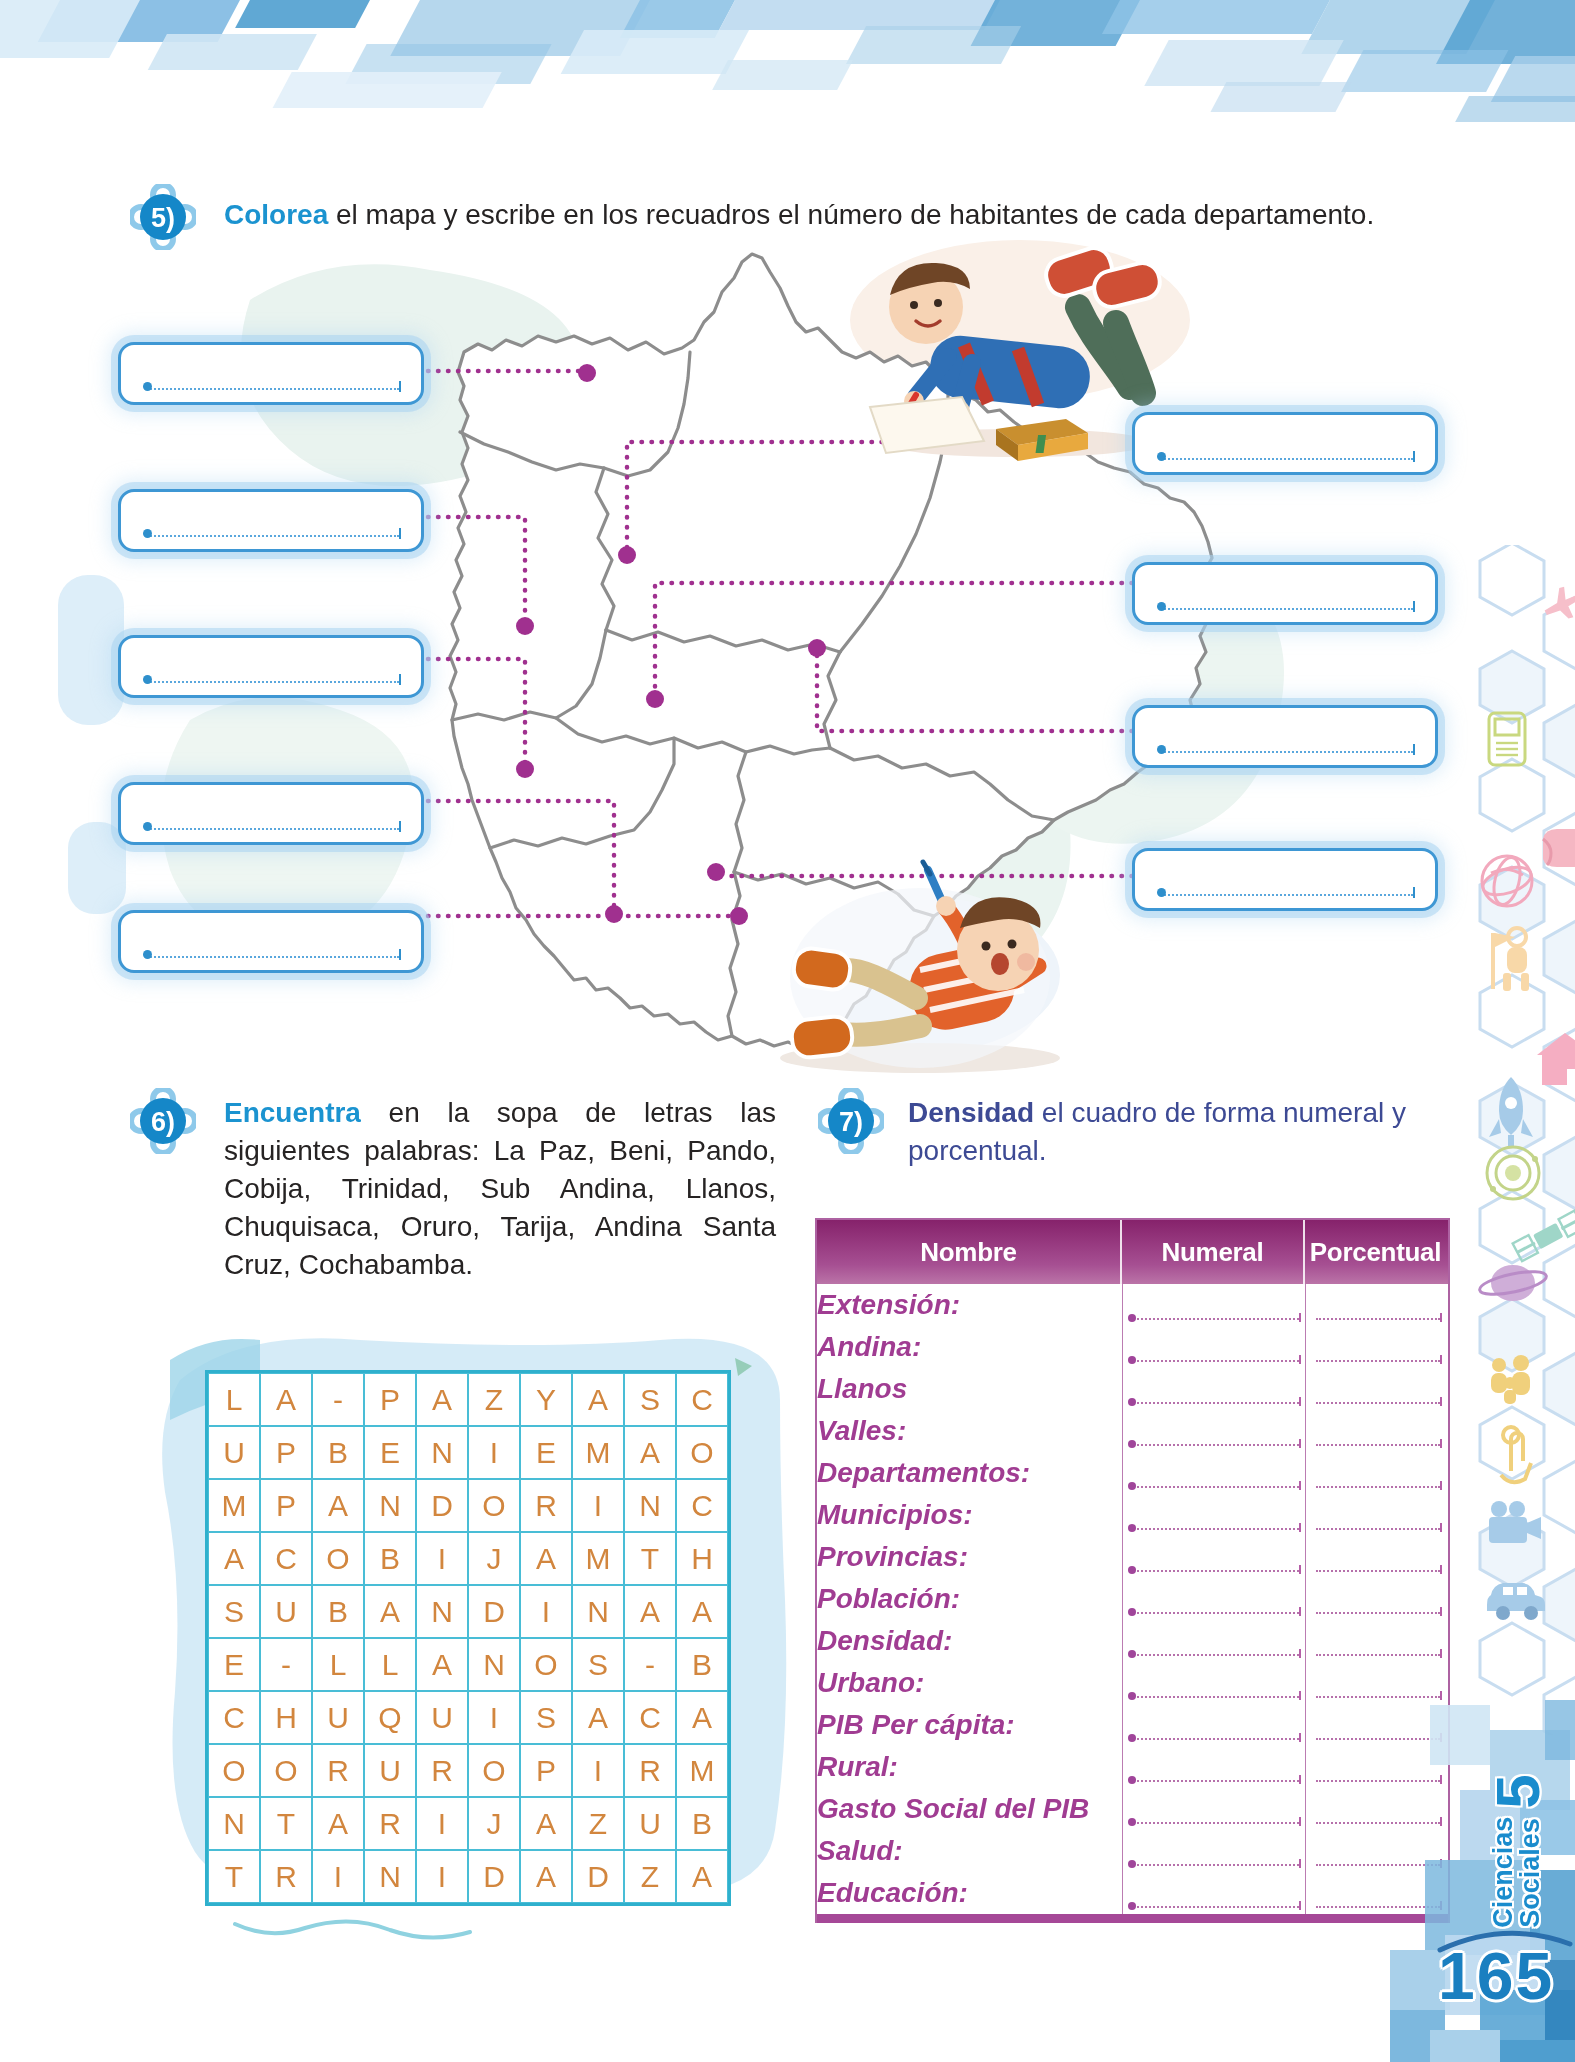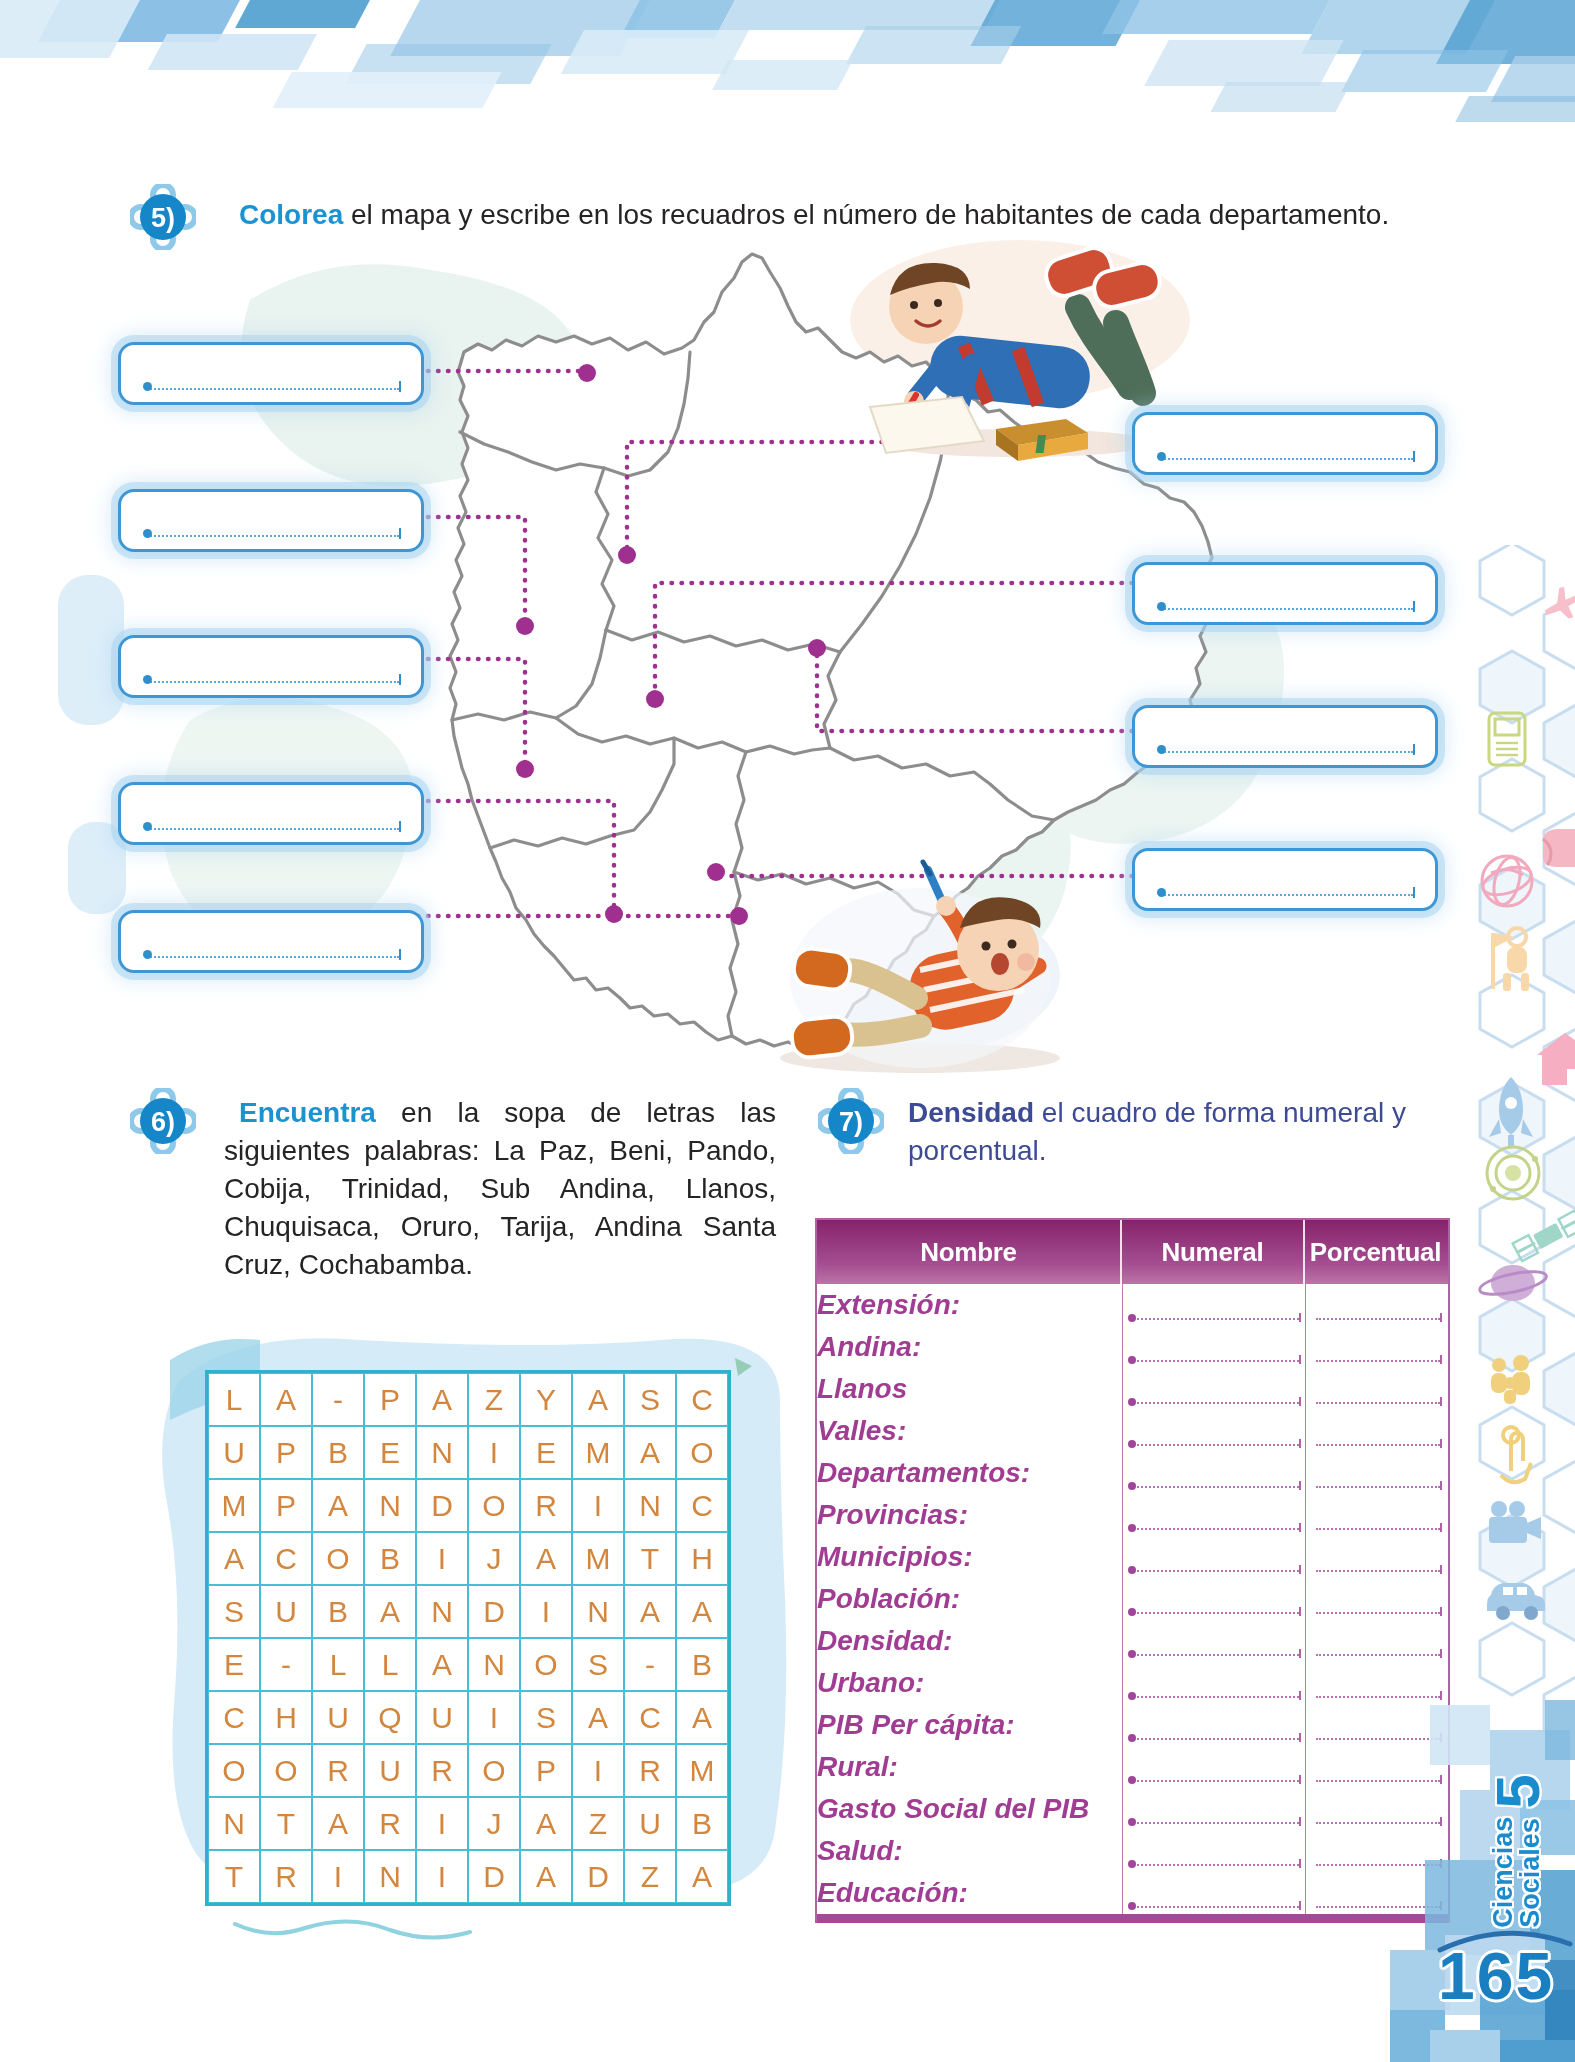--- a/index.html
+++ b/index.html
@@ -7,21 +7,21 @@
         font-family:"Liberation Sans",sans-serif;}
   svg{display:block;}
   .abs{position:absolute;}
 
   
   .badge{position:absolute;width:66px;height:66px;}
   .badge svg text{font-family:"Liberation Sans",sans-serif;font-weight:bold;}
 
   
   .instr{position:absolute;font-size:28px;line-height:38px;color:#262323;}
-  .kw-blue{color:#1b93d0;font-weight:bold;margin-left:15px;}
+  .kw-blue{color:#1b93d0;font-weight:bold;}
   .kw-indigo{color:#3d4a94;font-weight:bold;}
   .indigo-text{color:#3d4a94;}
 
   
   .answer-box{position:absolute;width:300px;height:57px;background:#fff;
     border:3px solid #3e97d4;border-radius:16px;
     box-shadow:0 0 0 7px rgba(170,212,240,.55), 0 0 18px 10px rgba(170,212,240,.35);}
   .answer-box .write-line{position:absolute;left:26px;right:22px;bottom:12px;height:2px;
     border-bottom:2px dotted #5aa7dd;}
   .answer-box .write-line::before{content:"";position:absolute;left:-4px;top:-4px;width:9px;height:9px;
@@ -490,31 +490,31 @@
           <div class="t-label">Departamentos:</div>
           <div class="t-num">
             <span class="dotline with-dot"></span>
           </div>
           <div class="t-pct">
             <span class="dotline"></span>
           </div>
         </div>
 
         <div class="t-row">
+          <div class="t-label">Municipios:</div>
+          <div class="t-num">
+            <span class="dotline with-dot"></span>
+          </div>
+          <div class="t-pct">
+            <span class="dotline"></span>
+          </div>
+        </div>
+
+        <div class="t-row">
           <div class="t-label">Provincias:</div>
-          <div class="t-num">
-            <span class="dotline with-dot"></span>
-          </div>
-          <div class="t-pct">
-            <span class="dotline"></span>
-          </div>
-        </div>
-
-        <div class="t-row">
-          <div class="t-label">Municipios:</div>
           <div class="t-num">
             <span class="dotline with-dot"></span>
           </div>
           <div class="t-pct">
             <span class="dotline"></span>
           </div>
         </div>
 
         <div class="t-row">
           <div class="t-label">Población:</div>

